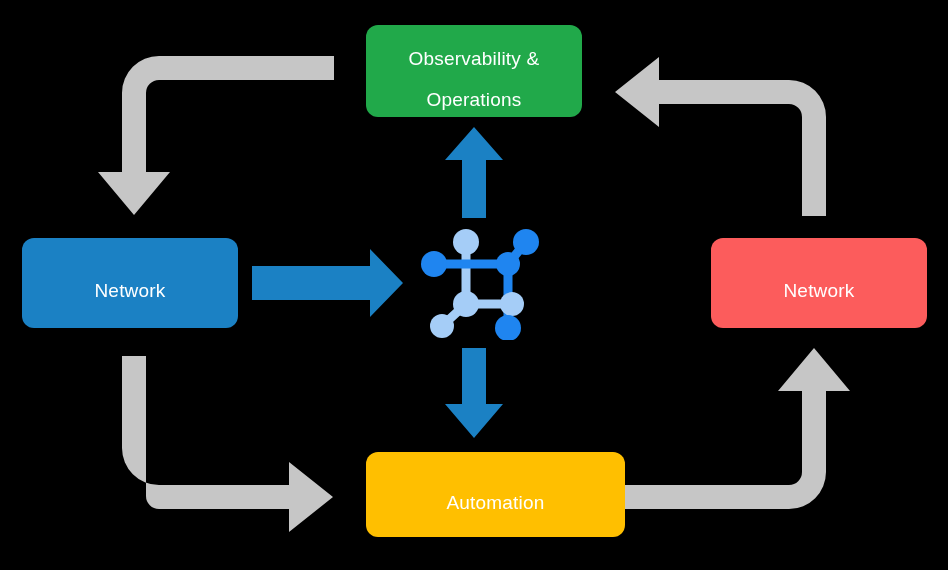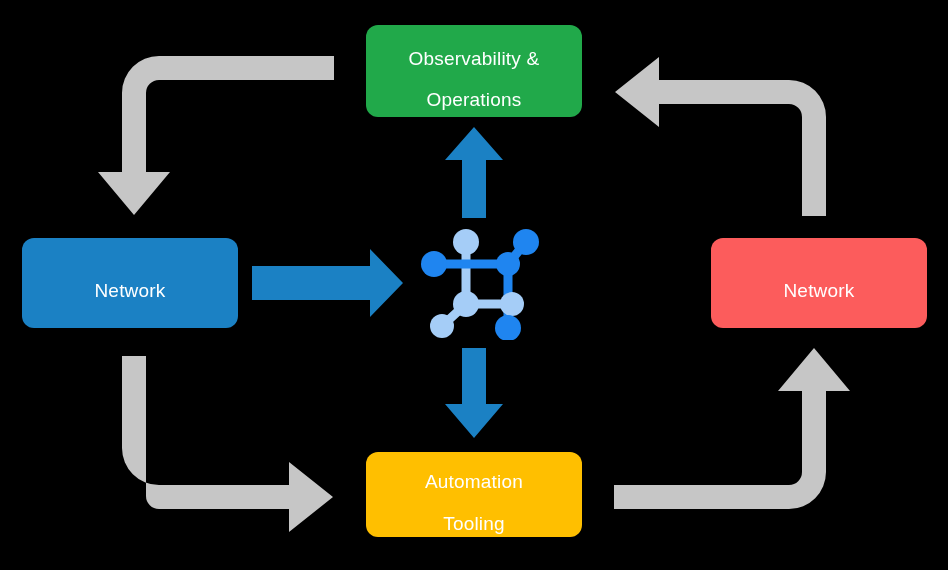--- a/index.html
+++ b/index.html
@@ -41,21 +41,21 @@
   }
   #box-operations {
     left: 22px; top: 238px; width: 216px; height: 90px;
     background: #1B81C4;
   }
   #box-infrastructure {
     left: 711px; top: 238px; width: 216px; height: 90px;
     background: #FC5C5C;
   }
   #box-automation {
-    left: 366px; top: 452px; width: 216px; height: 85px;
+    left: 366px; top: 452px; width: 259px; height: 85px;
     background: #FFBF00;
   }
 
   .svg-layer {
     position: absolute;
     left: 0; top: 0;
     width: 948px;
     height: 570px;
   }
 
@@ -171,17 +171,16 @@
 
   <div class="box" id="box-infrastructure">
     <span>
       <span class="box-label">Network</span>
     </span>
   </div>
 
   <div class="box" id="box-automation">
     <span>
       <span class="box-label">Automation</span>
-      <span class="box-label">Tooling</span>
     </span>
   </div>
 
 </div>
 
 </body></html>

